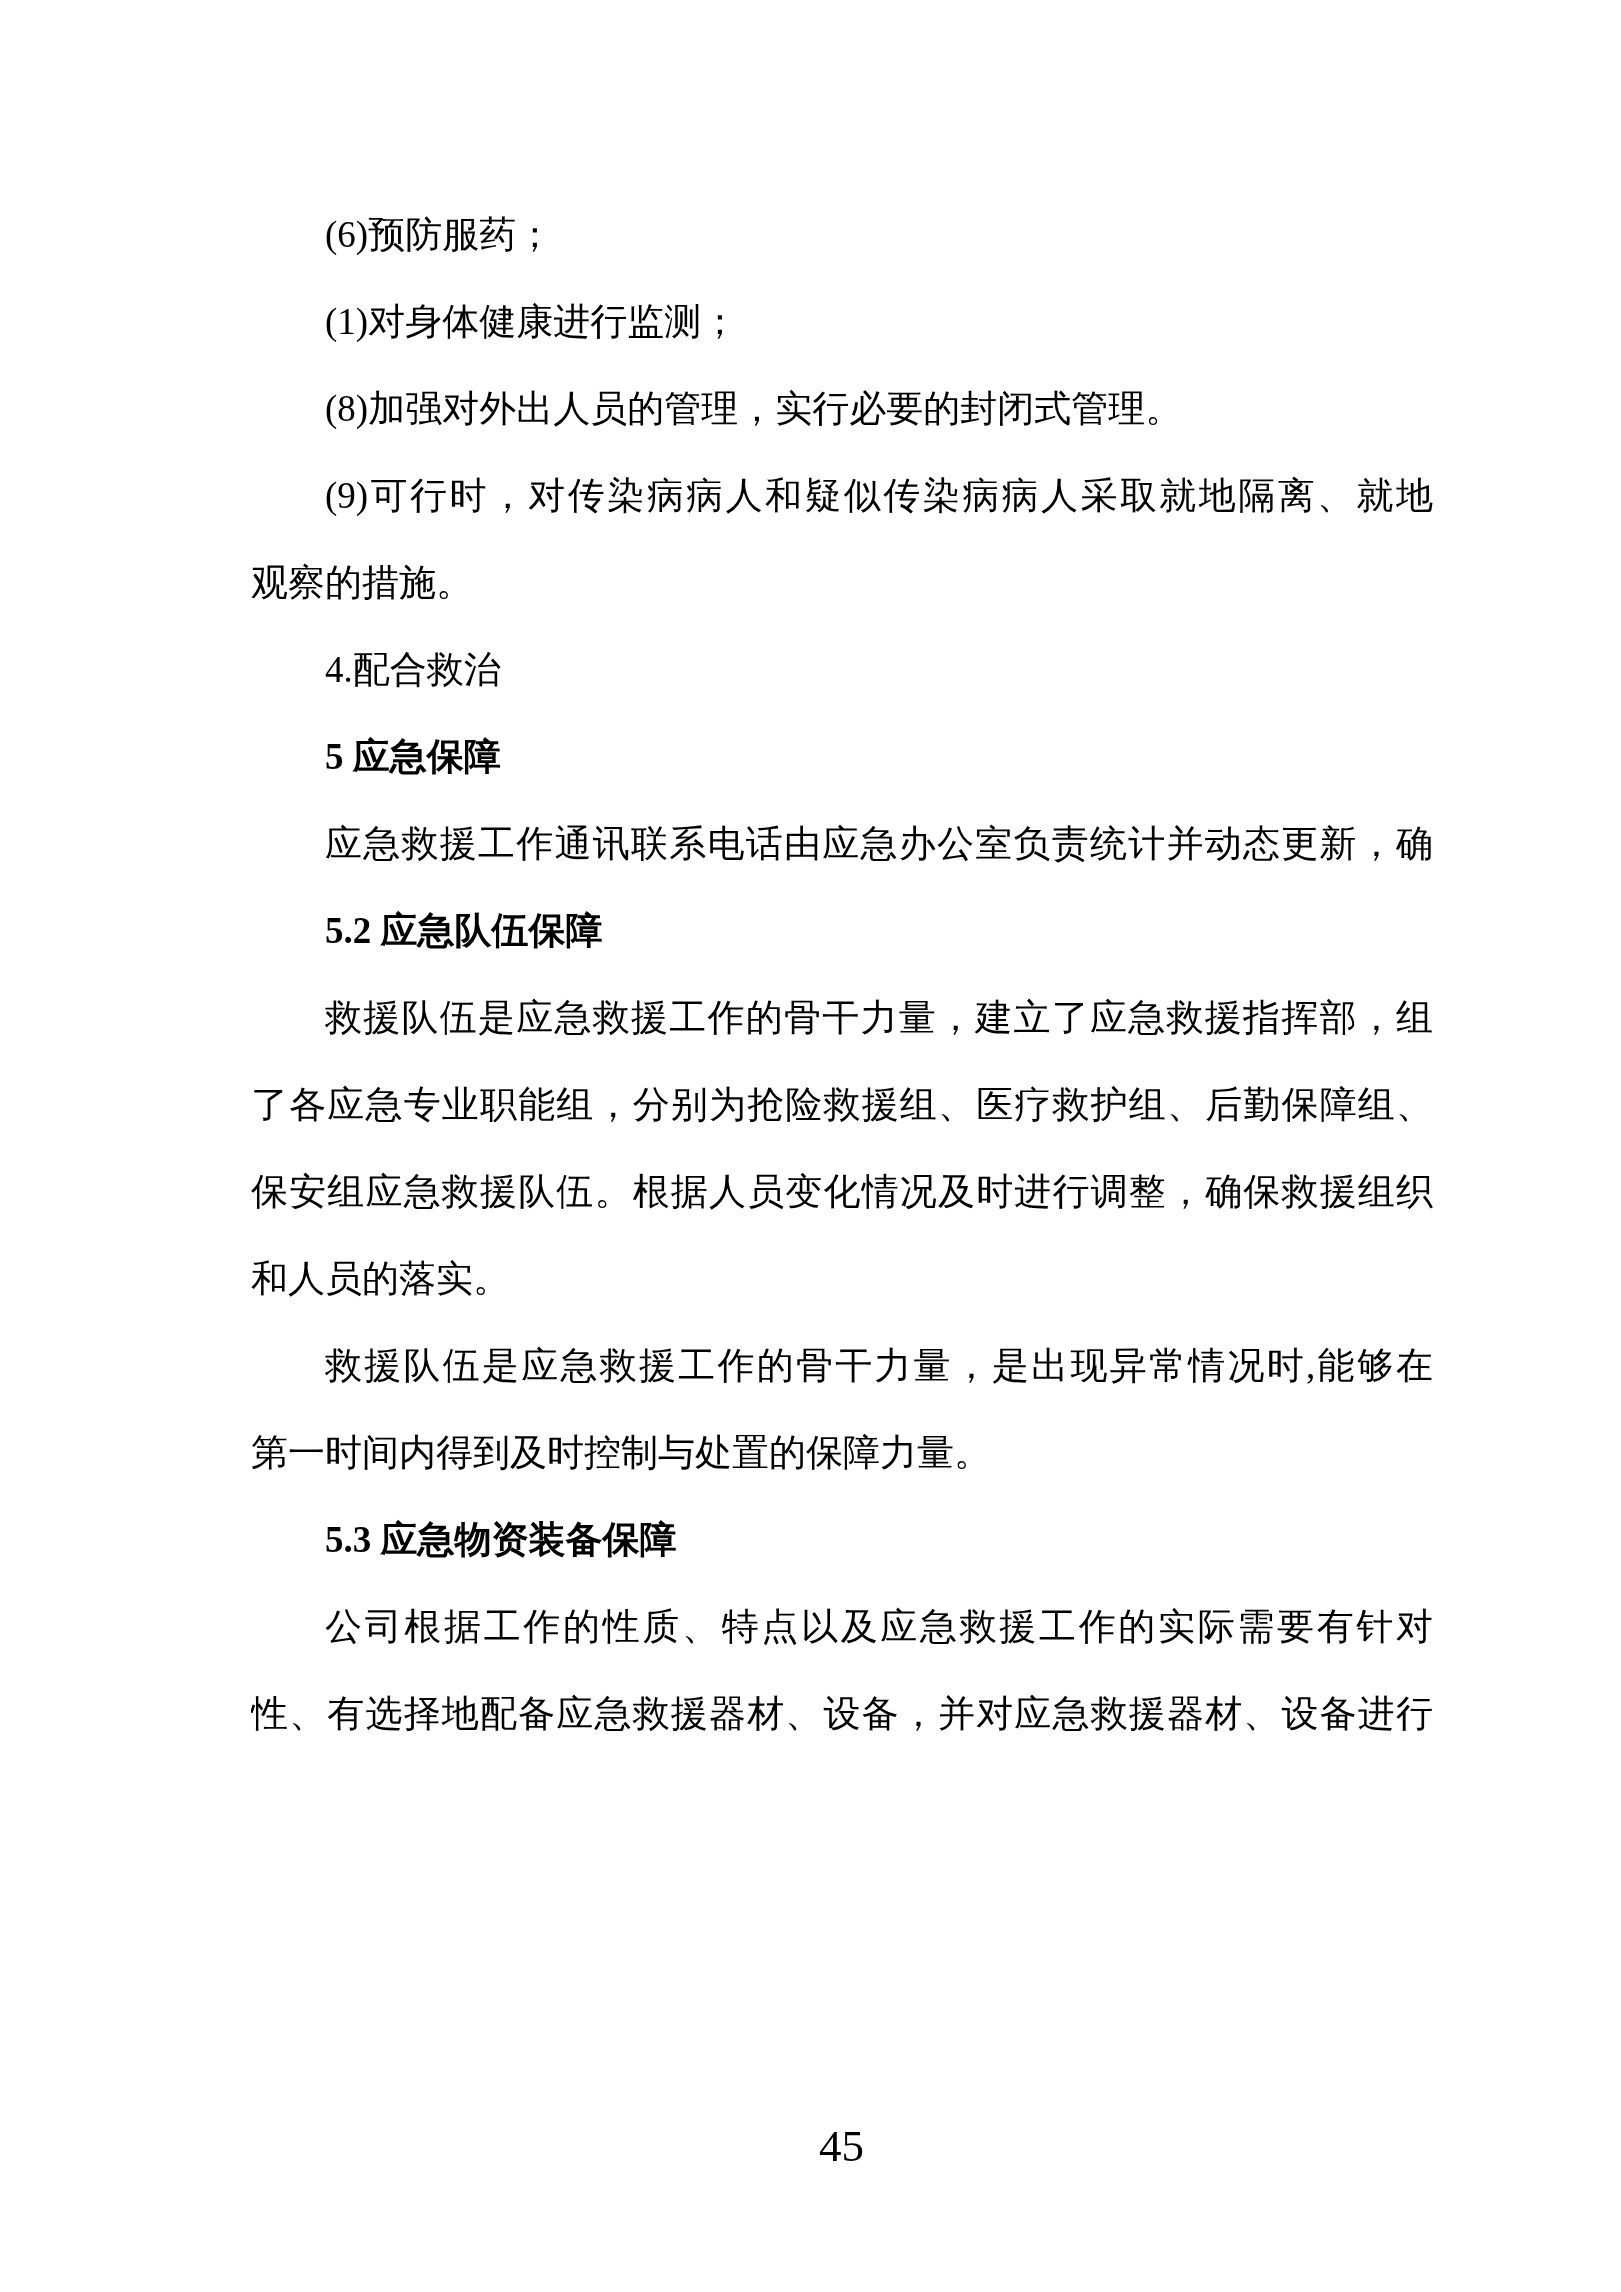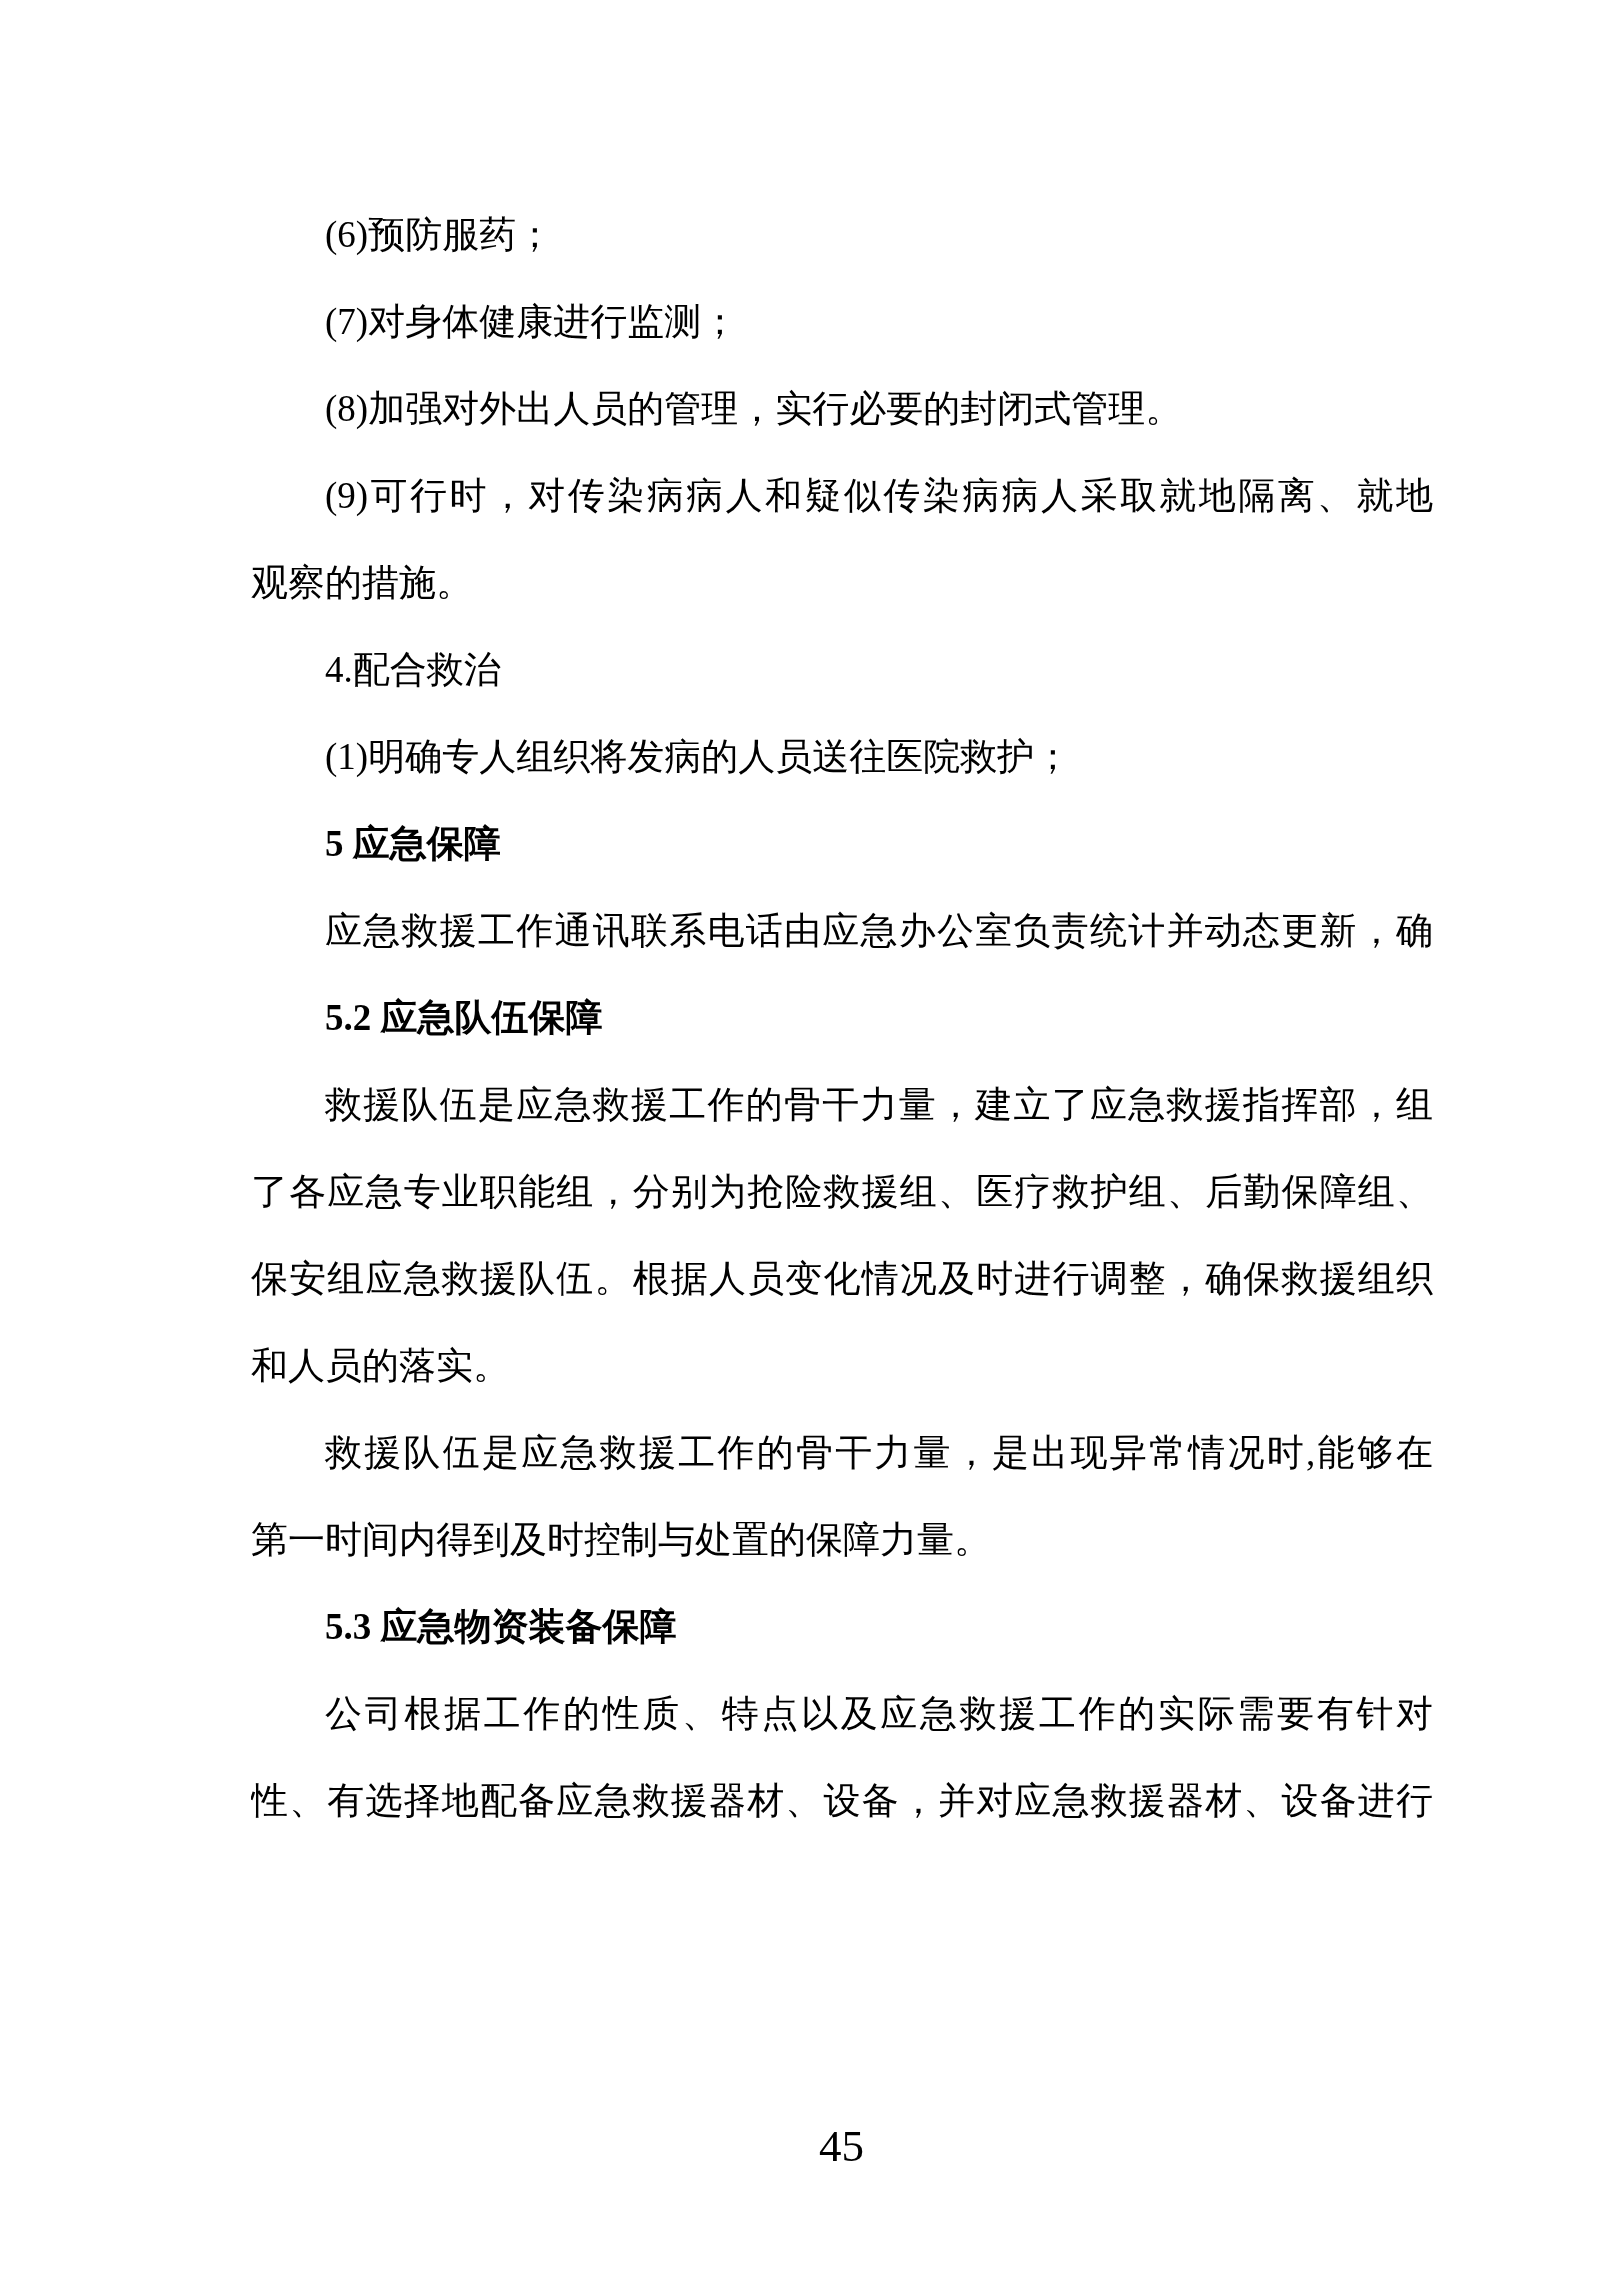--- a/index.html
+++ b/index.html
@@ -54,26 +54,25 @@
     line-height: 43px;
     color: #000000;
   }
 </style>
 </head>
 <body>
 
 <div class="page">
   <div class="content">
       <div class="line indent">(6)预防服药；</div>
-      <div class="line indent">(7)对身体健康进行监测；</div>
+      <div class="line indent">(1)对身体健康进行监测；</div>
       <div class="line indent">(8)加强对外出人员的管理，实行必要的封闭式管理。</div>
       <div class="line indent justify">(9)可行时，对传染病病人和疑似传染病病人采取就地隔离、就地</div>
       <div class="line">观察的措施。</div>
       <div class="line indent">4.配合救治</div>
-      <div class="line indent">(1)明确专人组织将发病的人员送往医院救护；</div>
       <div class="line indent bold">5 应急保障</div>
       <div class="line indent justify">应急救援工作通讯联系电话由应急办公室负责统计并动态更新，确</div>
       <div class="line indent bold">5.2 应急队伍保障</div>
       <div class="line indent justify">救援队伍是应急救援工作的骨干力量，建立了应急救援指挥部，组建</div>
       <div class="line justify">了各应急专业职能组，分别为抢险救援组、医疗救护组、后勤保障组、</div>
       <div class="line justify">保安组应急救援队伍。根据人员变化情况及时进行调整，确保救援组织</div>
       <div class="line">和人员的落实。</div>
       <div class="line indent justify">救援队伍是应急救援工作的骨干力量，是出现异常情况时,能够在</div>
       <div class="line">第一时间内得到及时控制与处置的保障力量。</div>
       <div class="line indent bold">5.3 应急物资装备保障</div>

